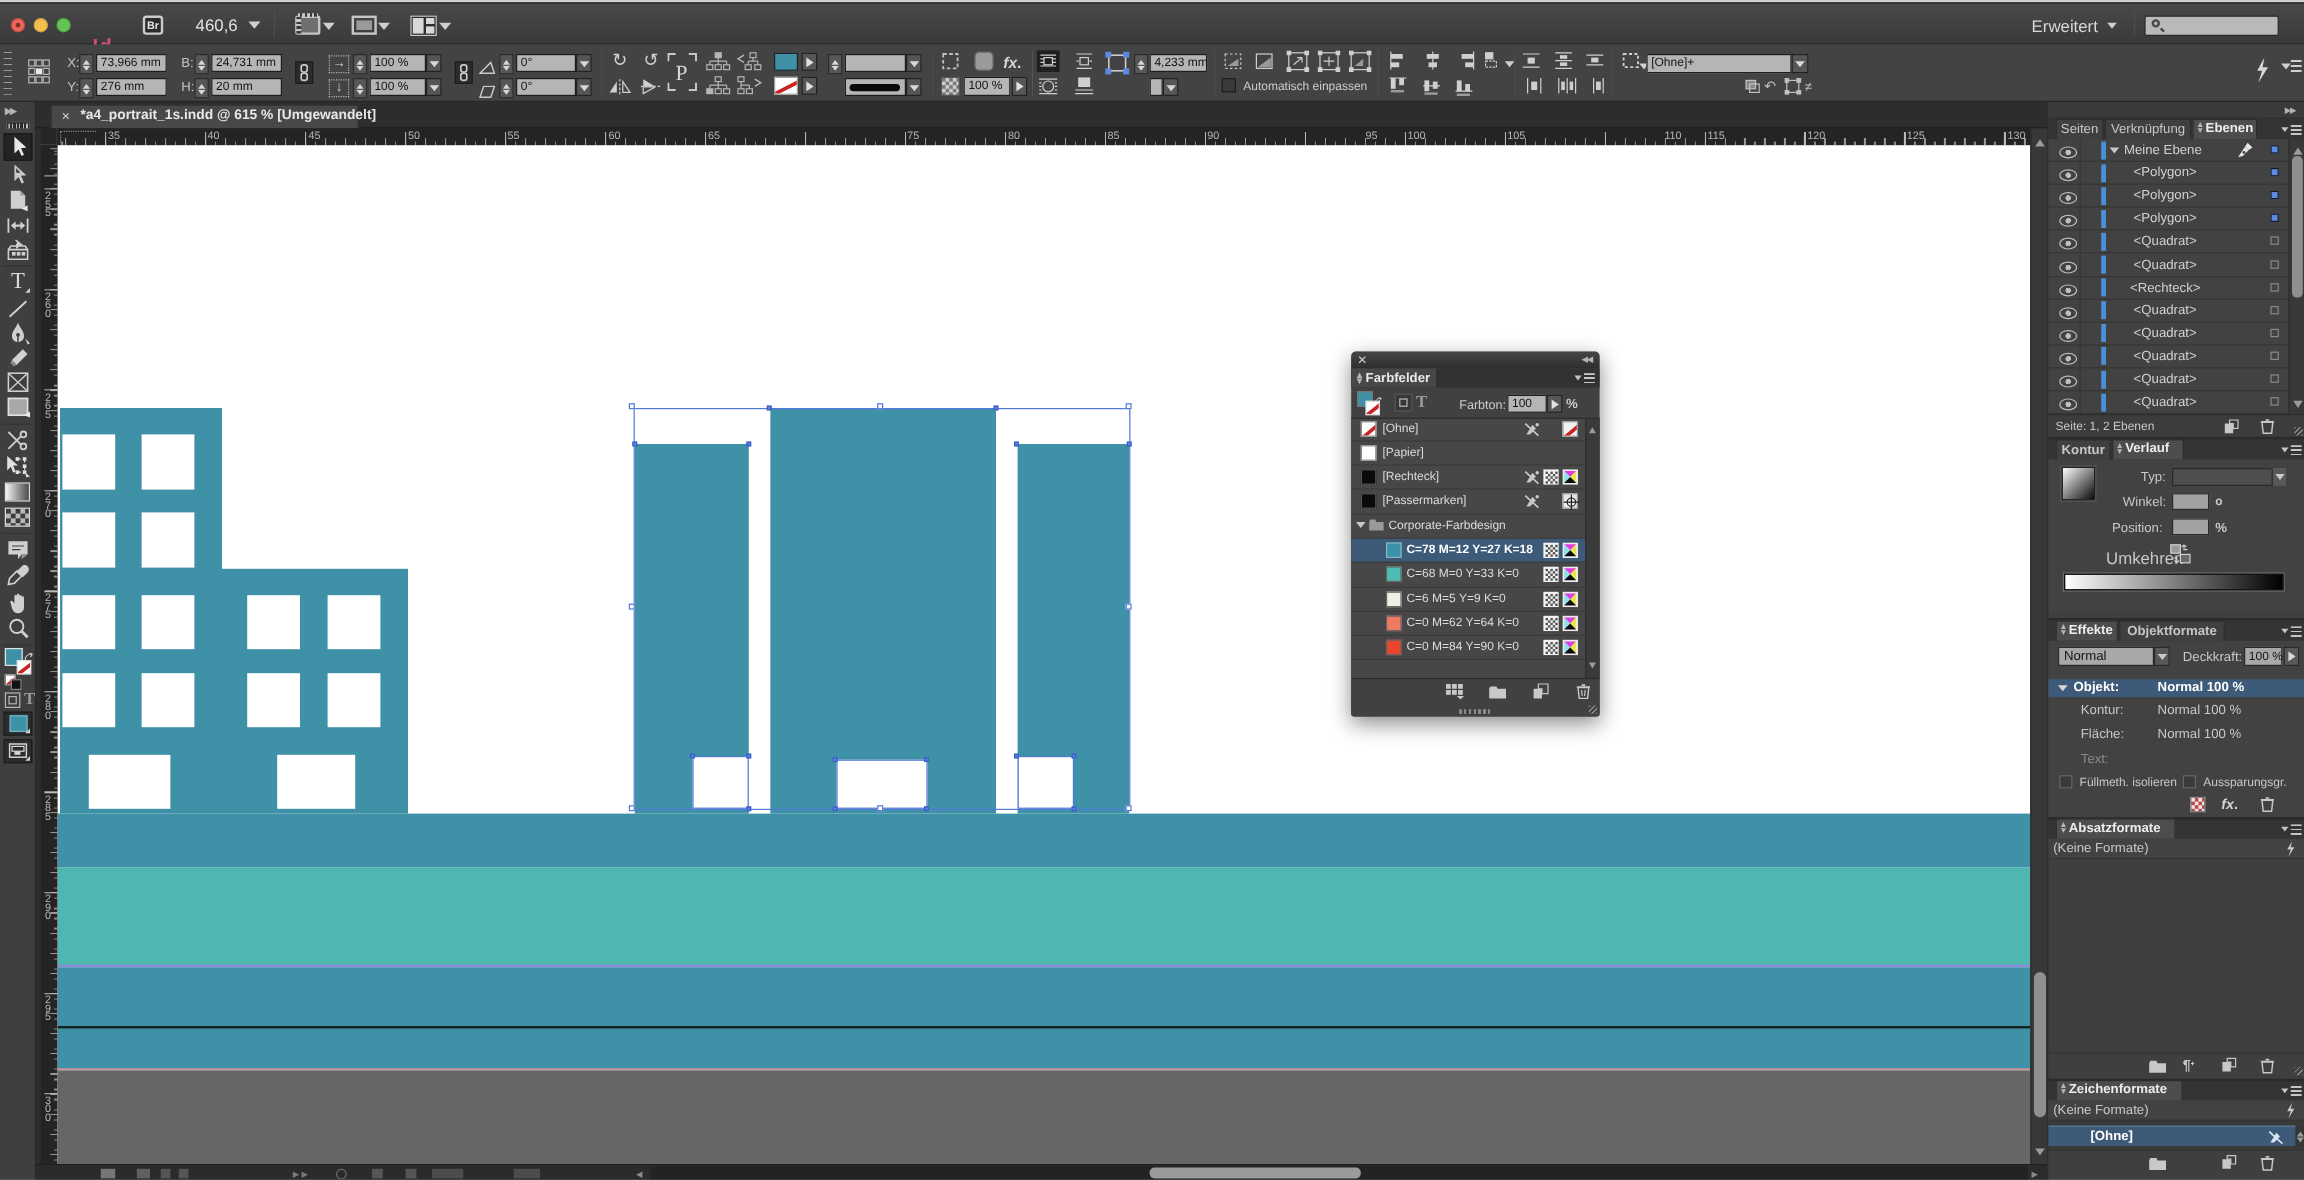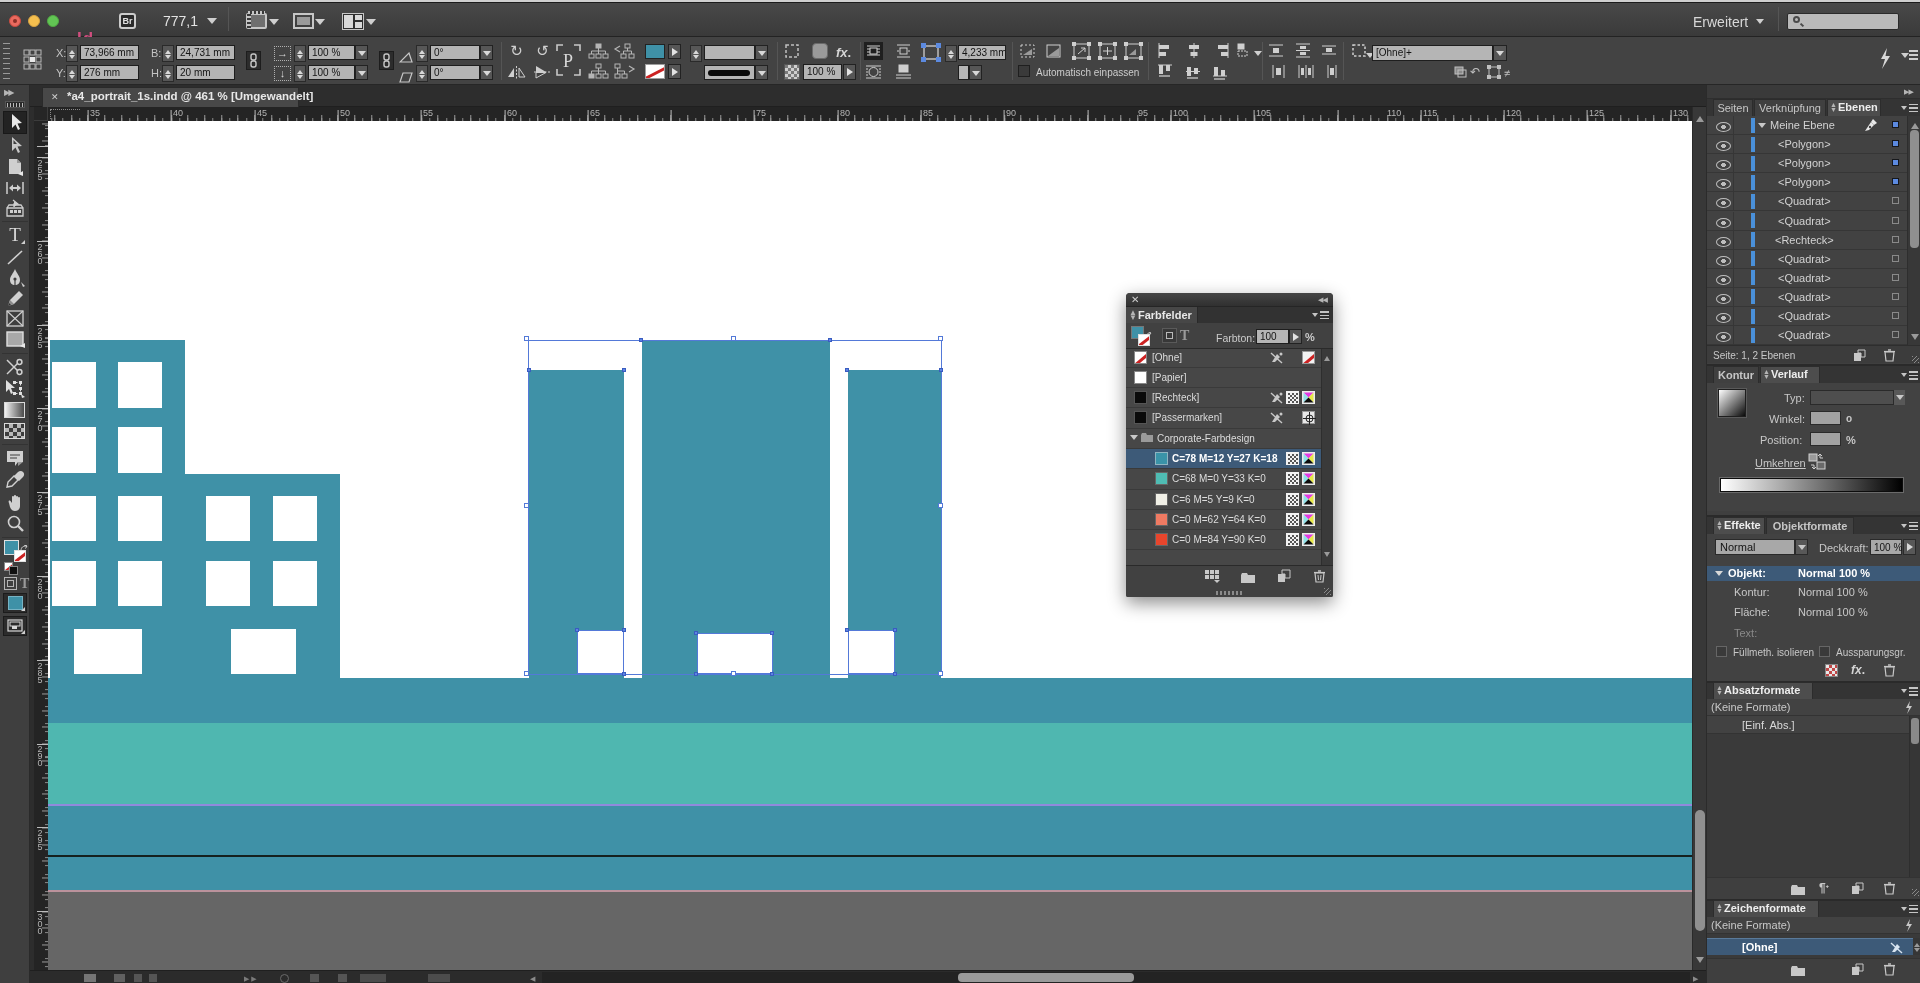--- a/index.html
+++ b/index.html
@@ -58,21 +58,21 @@
 
     <div class="abs" style="left:9px;top:15px;width:12px;height:12px;border-radius:50%;background:#ea6a5f;border:1px solid #c94b41;"></div>
     <div class="abs" style="left:13px;top:19px;width:4px;height:4px;border-radius:50%;background:#8a2f27;"></div>
     <div class="abs" style="left:28px;top:15px;width:12px;height:12px;border-radius:50%;background:#f5bf4f;border:1px solid #d6a343;"></div>
     <div class="abs" style="left:47px;top:15px;width:12px;height:12px;border-radius:50%;background:#62c554;border:1px solid #51a944;"></div>
 
     <div class="abs" style="left:77px;top:29px;font-size:17px;font-weight:bold;color:#d04e7e;letter-spacing:1px;">Id</div>
 
     <div class="abs" style="left:119px;top:13px;width:17px;height:16px;border:2px solid #cccccc;border-radius:3px;background:#2a2a2a;color:#e0e0e0;font-size:9px;font-weight:bold;text-align:center;line-height:12px;">Br</div>
 
-    <div class="abs" style="left:163px;top:13px;font-size:14px;color:#e3e3e3;">777,1</div>
+    <div class="abs" style="left:163px;top:13px;font-size:14px;color:#e3e3e3;">460,6</div>
     <div class="abs" style="left:207px;top:18px;border:5px solid transparent;border-top:6px solid #cfcfcf;"></div>
     <div class="vsep" style="left:228px;top:7px;height:24px;"></div>
 
     <div class="abs" style="left:246px;top:13px;width:21px;height:16px;border:2px solid #c6c6c6;border-radius:2px;background:#6f6f6f;"></div>
     <div class="abs" style="left:247px;top:14px;width:4px;height:14px;background:repeating-linear-gradient(#3a3a3a 0 2px,#c6c6c6 2px 4px);"></div>
     <div class="abs" style="left:248px;top:11px;width:17px;height:3px;background:repeating-linear-gradient(90deg,#c6c6c6 0 2px,#3a3a3a 2px 4px);"></div>
     <div class="abs" style="left:269px;top:19px;border:5px solid transparent;border-top:6px solid #cfcfcf;"></div>
     <div class="abs" style="left:293px;top:13px;width:21px;height:16px;border:2px solid #c6c6c6;"></div>
     <div class="abs" style="left:297px;top:17px;width:13px;height:8px;background:#9a9a9a;"></div>
     <div class="abs" style="left:315px;top:19px;border:5px solid transparent;border-top:6px solid #cfcfcf;"></div>
@@ -643,21 +643,21 @@
           <rect x="6" y="5" width="10" height="4" fill="none" stroke="#d8d8d8"></rect>
           <rect x="8" y="9" width="5" height="3" fill="#d8d8d8"></rect>
         </svg><div class="abs" style="right:1px;bottom:1px;width:0;height:0;border-left:4px solid transparent;border-bottom:4px solid #cfcfcf;"></div></div>
   </div>
 
   <div class="abs" id="docwin" style="left:30px;top:85px;width:1676px;height:898px;background:#2d2d2d;">
 
     <div class="abs" style="left:0;top:0;width:1676px;height:22px;background:#2d2d2d;border-bottom:1px solid #1f1f1f;"></div>
     <div class="abs" style="left:12px;top:2px;width:257px;height:20px;background:#484848;border:1px solid #2a2a2a;border-bottom:none;"></div>
     <div class="abs" style="left:21px;top:7px;width:10px;height:12px;color:#cfcfcf;font-size:9px;">✕</div>
-    <div class="abs" style="left:37px;top:5px;color:#e8e8e8;font-size:11.5px;font-weight:bold;">*a4_portrait_1s.indd @ 461 % [Umgewandelt]</div>
+    <div class="abs" style="left:37px;top:5px;color:#e8e8e8;font-size:11.5px;font-weight:bold;">*a4_portrait_1s.indd @ 615 % [Umgewandelt]</div>
 
     <div class="abs" id="corner" style="left:4px;top:22px;width:14px;height:14px;background:#262626;border-right:1px solid #3c3c3c;border-bottom:1px solid #3c3c3c;"></div>
     <div class="abs" id="hruler" style="left:18px;top:22px;width:1644px;height:14px;background:#242424;overflow:hidden;">
       <div class="abs" style="left:0;top:11px;width:1644px;height:3px;background:repeating-linear-gradient(90deg,#8a8a8a 0 1px,transparent 1px 8.33px) 6.28px 0;"></div>
       <div class="abs" style="left:0;top:8px;width:1644px;height:6px;background:repeating-linear-gradient(90deg,#9a9a9a 0 1px,transparent 1px 16.66px) 6.28px 0;"></div>
       <div class="abs" style="left:0;top:3px;width:1644px;height:11px;background:repeating-linear-gradient(90deg,#bbb 0 1px,transparent 1px 83.3px) 39.6px 0;"></div>
       <div class="abs" style="left:2px;top:2px;width:30px;height:10px;border-left:1px dotted #8a8a8a;border-top:1px dotted #8a8a8a;"></div>
       <span class="hnum" style="left:42px;">35</span>
         <span class="hnum" style="left:125px;">40</span>
         <span class="hnum" style="left:209px;">45</span>
@@ -1181,21 +1181,21 @@
       <div class="abs" style="left:103px;top:7px;width:95px;height:15px;background:#4e4e4e;border:1px solid #2a2a2a;"></div>
       <div class="abs" style="left:186px;top:7px;width:12px;height:15px;background:#585858;border-left:1px solid #2a2a2a;">
           <div class="abs" style="left:2px;top:5px;border:4px solid transparent;border-top:5px solid #c8c8c8;"></div>
         </div>
       <div class="abs" style="left:62px;top:30px;color:#c8c8c8;font-size:11px;">Winkel:</div>
       <div class="abs" style="left:103px;top:28px;width:31px;height:14px;background:#a2a2a2;border:1px solid #2a2a2a;"></div>
       <div class="abs" style="left:139px;top:30px;color:#c8c8c8;font-size:10px;font-weight:bold;">o</div>
       <div class="abs" style="left:53px;top:51px;color:#c8c8c8;font-size:11px;">Position:</div>
       <div class="abs" style="left:103px;top:49px;width:31px;height:14px;background:#a2a2a2;border:1px solid #2a2a2a;"></div>
       <div class="abs" style="left:139px;top:51px;color:#c8c8c8;font-size:11px;font-weight:bold;">%</div>
-      <div class="abs" style="left:48px;top:74px;color:#c8c8c8;font-size:11px;text-decoration:underline;">Umkehren</div>
+      <div class="abs" style="left:48px;top:74px;color:#c8c8c8;font-size:14px;">Umkehren</div>
       <div class="abs" style="left:101px;top:69px;width:18px;height:19px;"><svg width="18" height="19">
             <rect x="1" y="2" width="8" height="7" fill="#9a9a9a" stroke="#d0d0d0"></rect>
             <rect x="9" y="10" width="8" height="7" fill="#6a6a6a" stroke="#d0d0d0"></rect>
             <path d="M12 2 L12 6 L15 6 M12 2 L10 4 M12 2 L14 4" stroke="#d0d0d0" fill="none"></path>
             <path d="M6 17 L6 13 L3 13 M6 17 L4 15 M6 17 L8 15" stroke="#d0d0d0" fill="none"></path>
           </svg></div>
       <div class="abs" style="left:13px;top:95px;width:183px;height:14px;background:linear-gradient(90deg,#ffffff,#000000);border:1px solid #0c0c0c;box-shadow:0 0 0 1px #6a6a6a;"></div>
     </div>
 
     <div class="abs" style="left:0;top:430px;width:214px;height:19px;background:#343434;border-top:2px solid #2a2a2a;"></div>
@@ -1246,27 +1246,20 @@
     <div class="abs" style="left:9px;top:600px;color:#b5b5b5;font-size:7px;line-height:5px;">▲<br>▼</div>
     <div class="abs" style="left:17px;top:599px;color:#ededed;font-size:11px;font-weight:bold;">Absatzformate</div>
     <div class="abs" style="left:194px;top:604px;border:3px solid transparent;border-top:4px solid #c5c5c5;"></div>
     <div class="abs" style="left:202px;top:602px;width:9px;height:9px;background:repeating-linear-gradient(#c5c5c5 0 1.5px,#343434 1.5px 3.5px);"></div>
     <div class="abs" style="left:0;top:614px;width:214px;height:17px;background:#424242;border-bottom:1px solid #333;">
       <span class="abs" style="left:4px;top:2px;color:#c8c8c8;font-size:11px;">(Keine Formate)</span>
       <div class="abs" style="left:197px;top:1px;width:10px;height:15px;"><svg width="10" height="15">
             <path d="M6 1 L2 8 L5 8 L3 14 L8 6 L5 6 Z" fill="#c8c8c8"></path>
           </svg></div>
     </div>
-    <div class="abs" style="left:0;top:631px;width:214px;height:161px;background:#3a3a3a;">
-      <div class="abs" style="left:0;top:0;width:202px;height:18px;background:#424242;border-bottom:1px solid #333;">
-          <span class="abs" style="left:35px;top:3px;color:#d8d8d8;font-size:11px;">[Einf. Abs.]</span>
-        </div>
-      <div class="abs" style="left:202px;top:0;width:12px;height:161px;background:#363636;border-left:1px solid #2e2e2e;"></div>
-      <div class="abs" style="left:204px;top:2px;width:8px;height:26px;background:#8a8a8a;border-radius:3px;"></div>
-    </div>
     <div class="abs" style="left:0;top:792px;width:214px;height:20px;background:#3f3f3f;border-top:1px solid #333;">
       <div class="abs" style="left:83px;top:4px;width:16px;height:12px;"><svg width="16" height="12">
             <path d="M1 3 L1 11 L15 11 L15 3 L8 3 L7 1 L2 1 L1 3 Z" fill="#c8c8c8"></path>
           </svg></div>
       <div class="abs" style="left:112px;top:3px;color:#c8c8c8;font-size:12px;font-weight:bold;">¶<span style="font-size:9px;">⁺</span></div>
       <div class="abs" style="left:144px;top:3px;width:14px;height:13px;"><svg width="14" height="13">
             <path d="M1 4 L8 4 L8 12 L1 12 Z" fill="#c8c8c8"></path>
             <path d="M5 1 L12 1 L12 8 L8 8 L8 4 L5 4 Z" fill="none" stroke="#c8c8c8"></path>
           </svg></div>
       <div class="abs trash" style="left:176px;top:3px;"><svg width="13" height="14">

